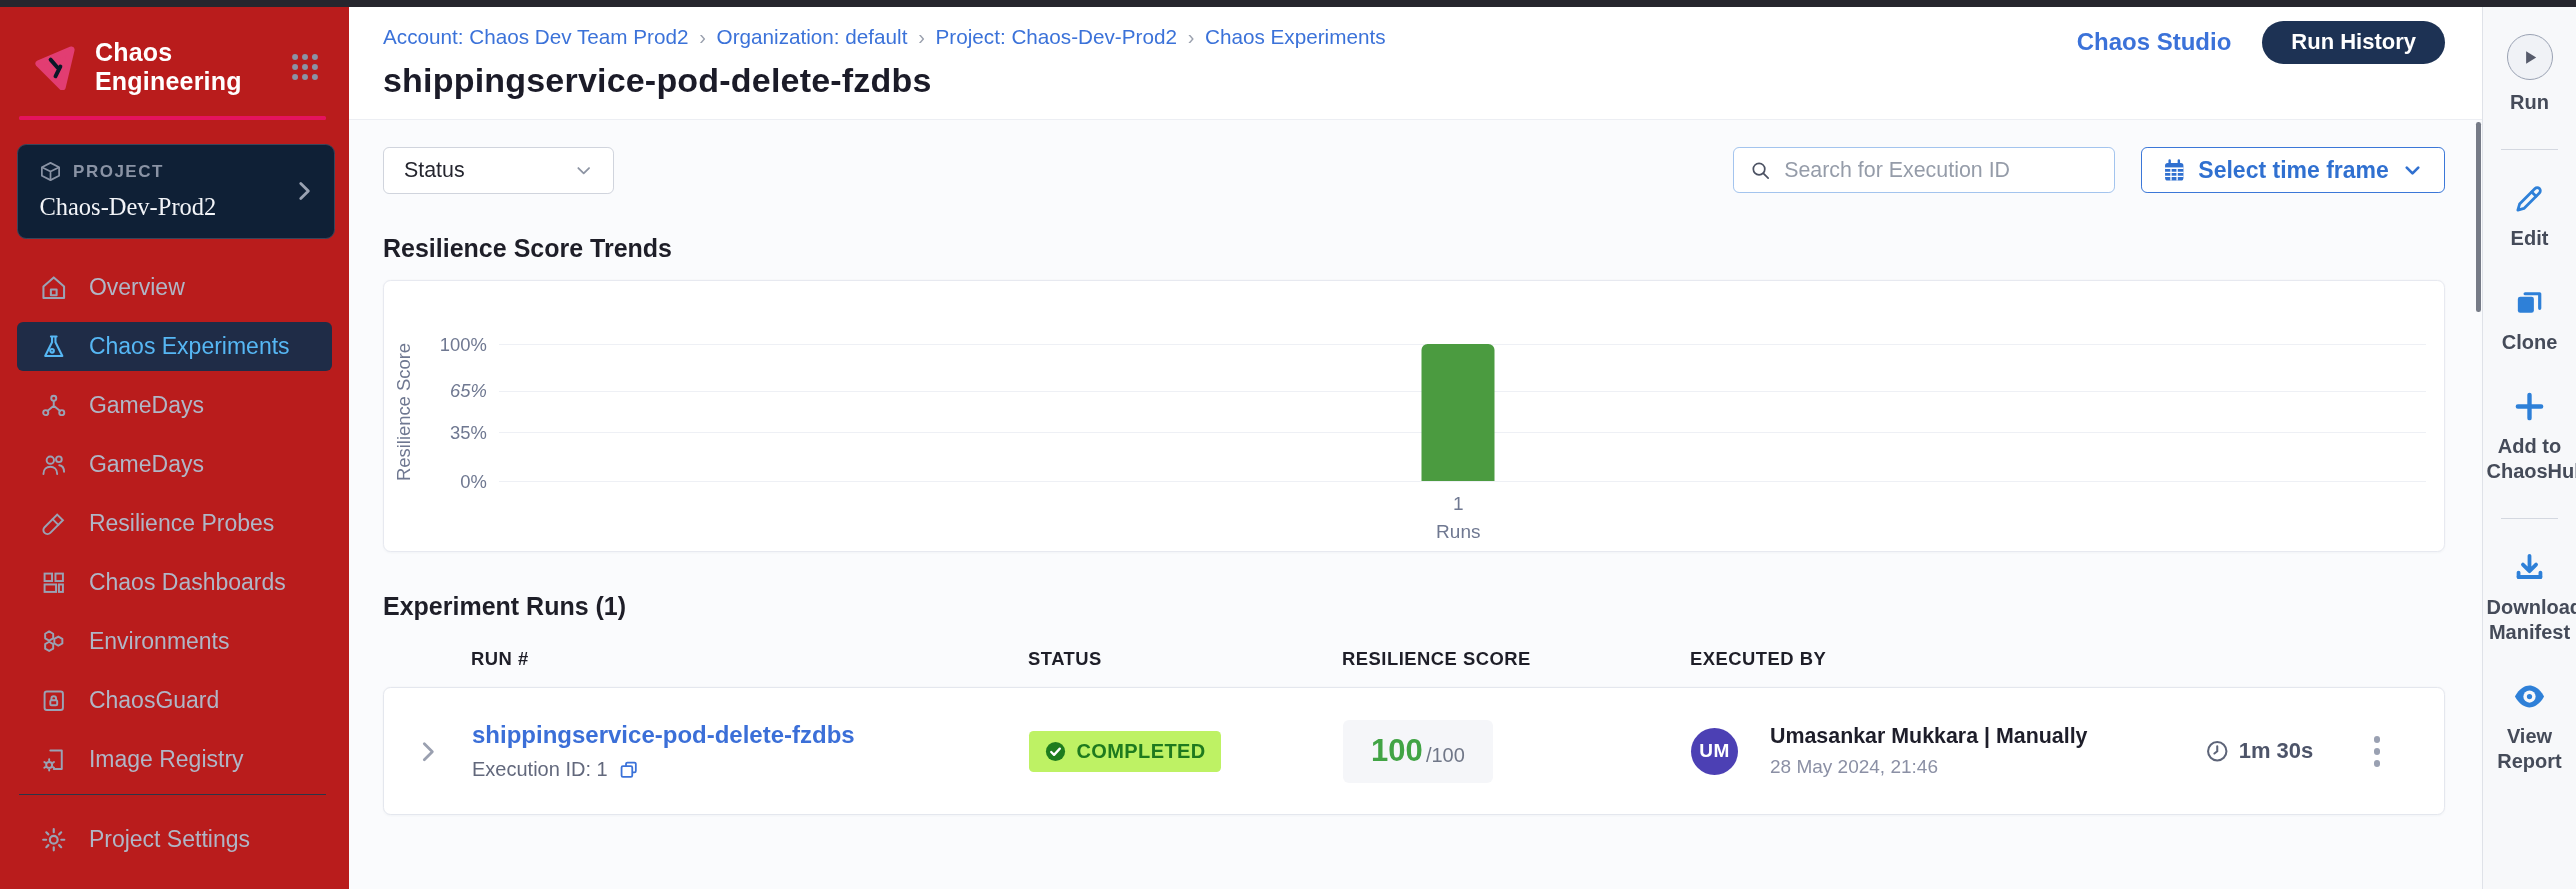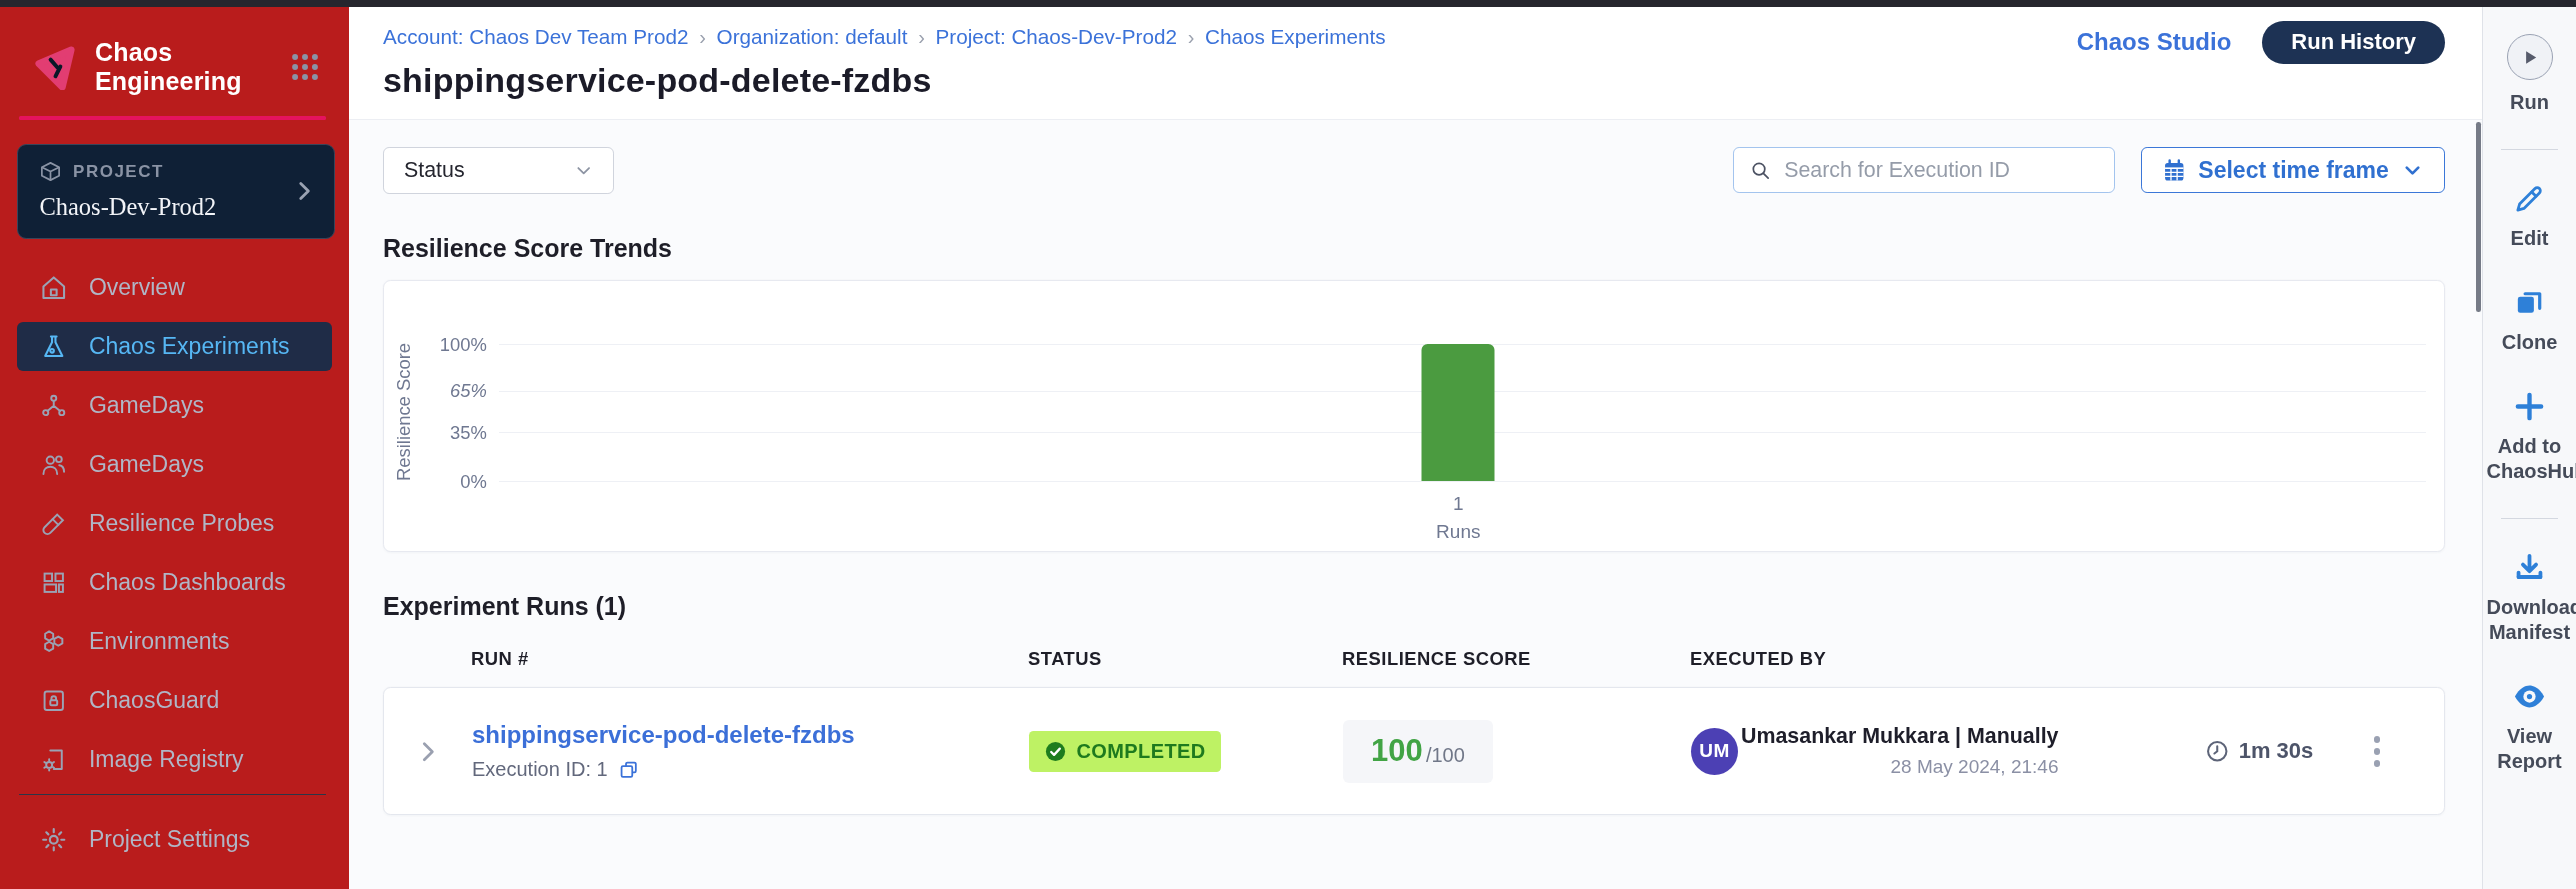--- a/index.html
+++ b/index.html
@@ -166,21 +166,21 @@
     background:#bef264; color:#1e7a1e; border-radius: 4.6px;
     padding: 9.2px 15.3px; font-size: 20px; font-weight: 700; letter-spacing: 0.4px;
     width: fit-content;
   }
   .score-box {
     width: 150px; height: 63px; background: #f5f6f9; border-radius: 6.1px;
     display:flex; align-items:center; justify-content:center; gap: 3.1px;
   }
   .score-val { color:#42a445; font-size: 31px; font-weight: 700; }
   .score-total { color:#707788; font-size: 20px; margin-top: 7.6px; }
-  .executed-cell { display:flex; align-items:center; gap: 3px; text-align: right; }
+  .executed-cell { display:flex; align-items:center; gap: 32px; }
   .avatar {
     width: 47px; height: 47px; border-radius: 50%;
     background: #4c40b4; color:#fff; font-size: 19px; font-weight: 700;
     display:flex; align-items:center; justify-content:center; letter-spacing: 0.4px;
     flex: 0 0 47px;
   }
   .executed-name { font-size: 21.4px; font-weight: 700; color:#1e1e2a; }
   .executed-date { font-size: 19px; color:#8b90a5; margin-top: 6.9px; }
   .duration-cell { display:flex; align-items:center; gap: 9.2px; color:#4d5469; font-size: 22px; font-weight: 700; }
   .duration-cell .cicon { color:#5d6478; }

